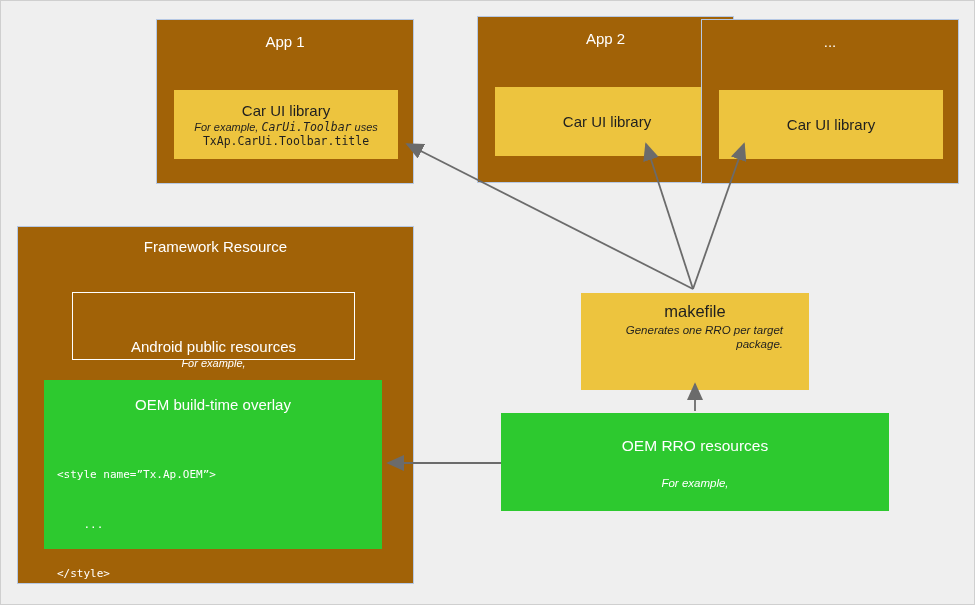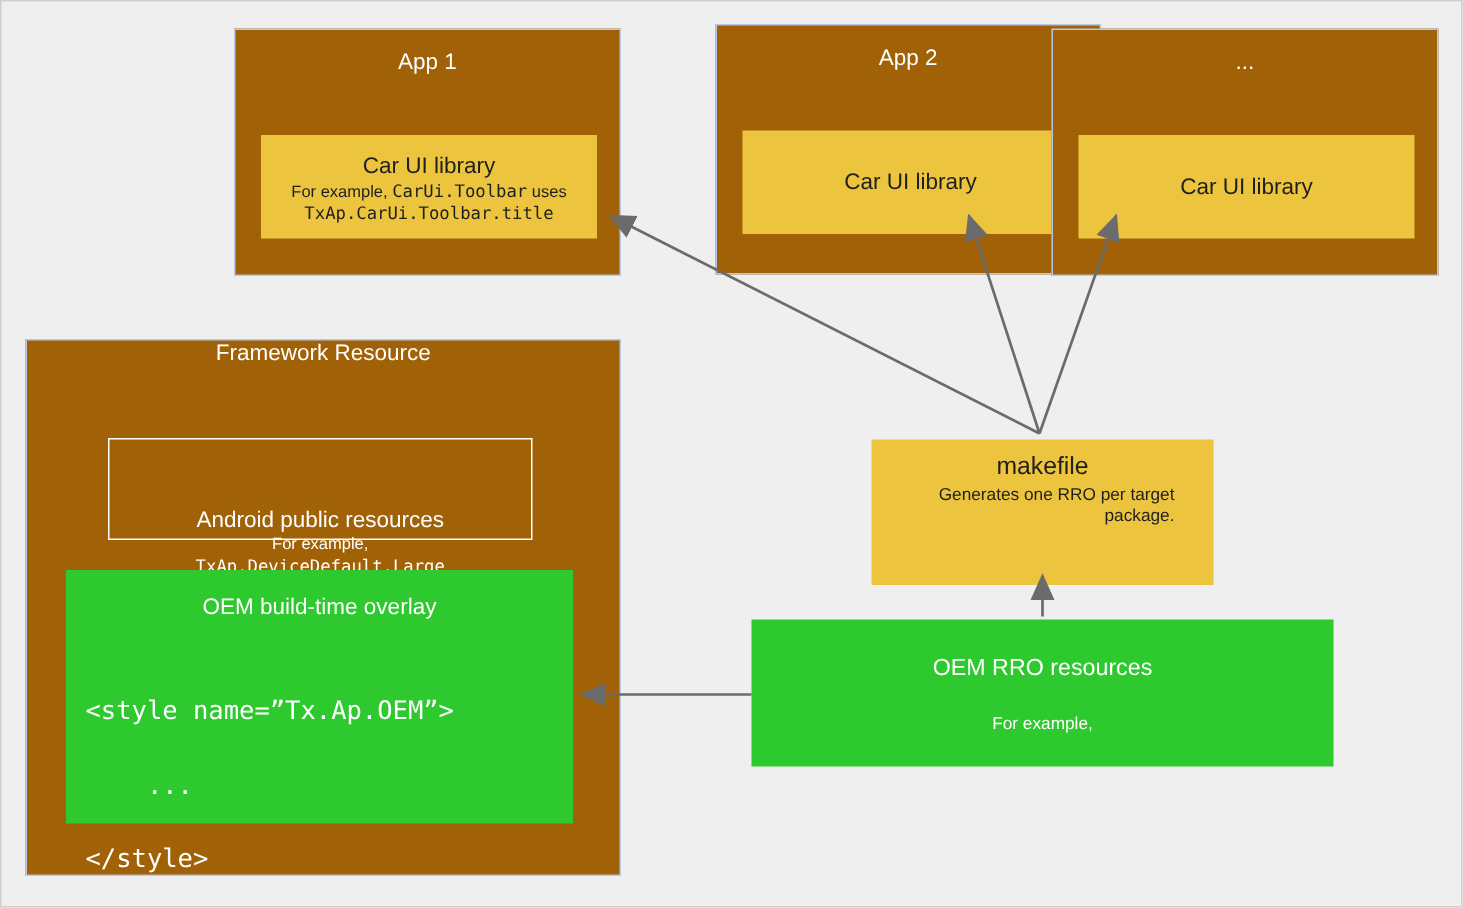--- a/index.html
+++ b/index.html
@@ -40,39 +40,39 @@
     position: absolute;
     left: 17px; top: 70px;
     width: 224px; height: 69px;
     display: flex;
     flex-direction: column;
     justify-content: center;
     align-items: center;
     text-align: center;
   }
   .lib-title { font-size: 15px; line-height: 19px; }
-  .small-note { font-size: 11px; line-height: 14px; }
+  .small-note { font-size: 11px; line-height: 14px; font-style: italic; }
   .mono, .code-line {
     font-family: "DejaVu Sans Mono", monospace;
     font-size: 11.5px;
     line-height: 14px;
   }
   .inner-outline {
     border: 1px solid #ffffff;
     text-align: center;
   }
   .code-block {
     position: absolute;
     left: 13px; top: 52px;
     text-align: left;
     white-space: pre;
   }
   .code-block .code-line {
     display: block;
-    font-size: 17px;
+    font-size: 11px;
     line-height: 13.5px;
   }
   svg.arrows {
     position: absolute;
     left: 0; top: 0;
     pointer-events: none;
   }
 </style>
 </head>
 <body>
@@ -96,26 +96,25 @@
   </div>
 
   <div class="box blue" style="left:700px; top:18px; width:258px; height:165px;">
     <div class="box-title app-title">...</div>
     <div class="lib-box yellow">
       <div class="lib-title">Car UI library</div>
     </div>
   </div>
 
   <div class="box blue" style="left:16px; top:225px; width:397px; height:358px;">
-    <div class="box-title" style="">Framework Resource</div>
+    <div class="box-title" style="padding-top:11px;">Framework Resource</div>
 
     <div class="box inner-outline" style="left:54px; top:65px; width:283px; height:68px;">
       <div class="box-title" style="padding-top:5px; font-size:15px;margin-top:40px;">Android public resources</div>
       <div class="small-note">For example,</div>
-      <div class="mono">TxAp.DeviceDefault.Large</div>
     </div>
 
     <div class="box green" style="left:26px; top:153px; width:338px; height:169px;">
       <div class="box-title" style="padding-top:16px;">OEM build-time overlay</div>
       <div class="code-block">
         <span class="code-line">&lt;style name=”Tx.Ap.OEM”&gt;</span>
         <span class="code-line">    ...</span>
         <span class="code-line">&lt;/style&gt;</span>
         
         

